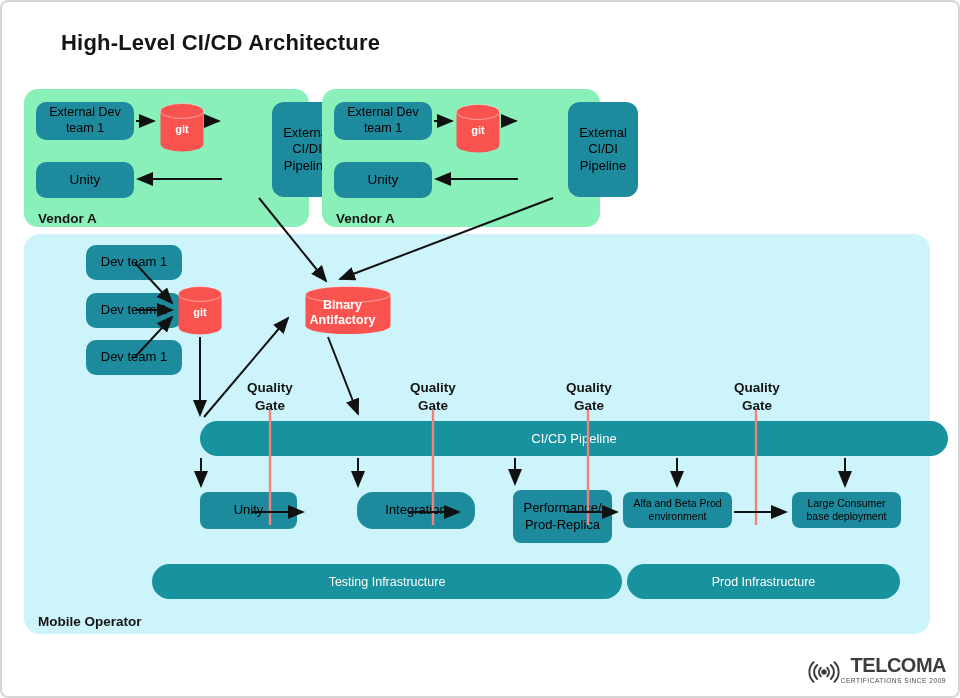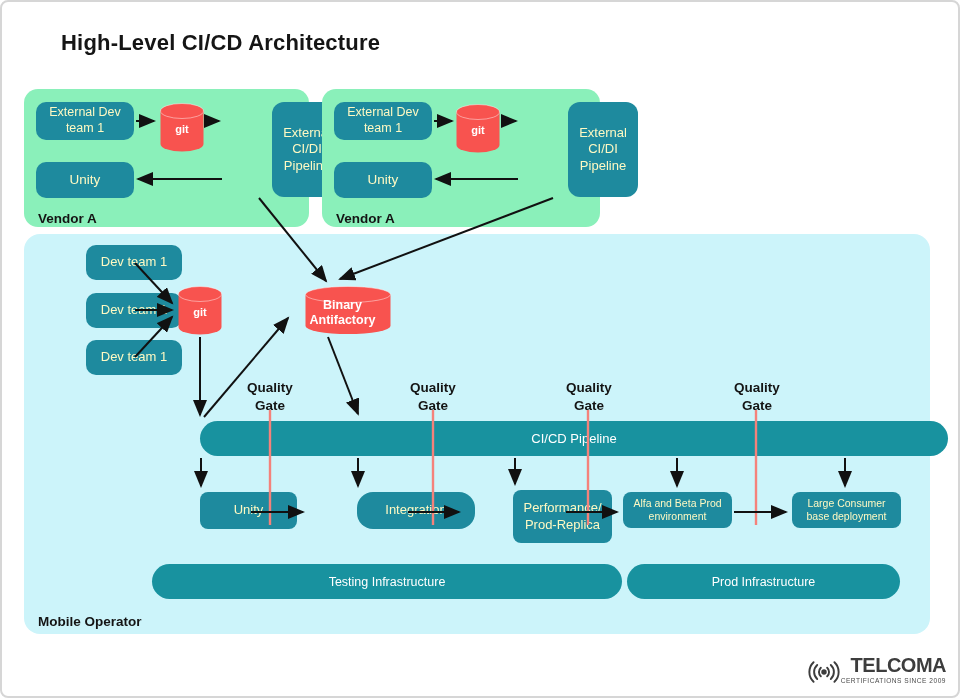--- a/index.html
+++ b/index.html
@@ -8,21 +8,21 @@
     font-family:"Liberation Sans",sans-serif;box-sizing:border-box;
     border:2px solid #d6d6d6;border-radius:8px;overflow:hidden;
   }
   .abs{position:absolute;}
   .title{
     left:27px;top:28px;font-size:22px;font-weight:700;color:#151515;letter-spacing:.2px;margin-left:32px;
   }
   .vendor-box{background:#8af0ba;border-radius:14px;width:285px;height:138px;}
   .operator-box{background:#ccf4fa;border-radius:16px;width:906px;height:400px;}
   .tbox{
-    background:#1e8a9e;border-radius:10px;color:#fef9c3;
+    background:#1e8a9e;border-radius:10px;color:#000000;
     display:flex;align-items:center;justify-content:center;text-align:center;
     white-space:pre-line;line-height:1.25;
   }
   .pill{
     background:#18929f;border-radius:17.5px;color:#ffffff;
     display:flex;align-items:center;justify-content:center;text-align:center;
   }
   .corner-label{font-size:13.5px;font-weight:700;color:#141414;margin-top:8px;}
   .gate-label{
     width:120px;text-align:center;font-size:13.5px;font-weight:700;color:#141414;

